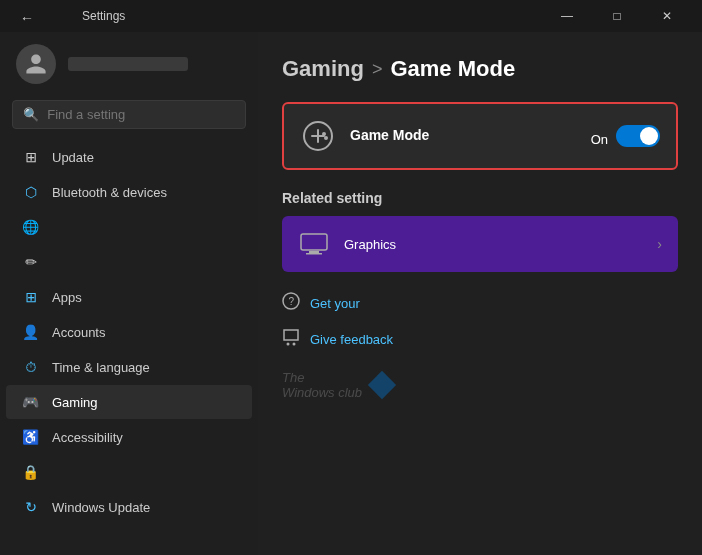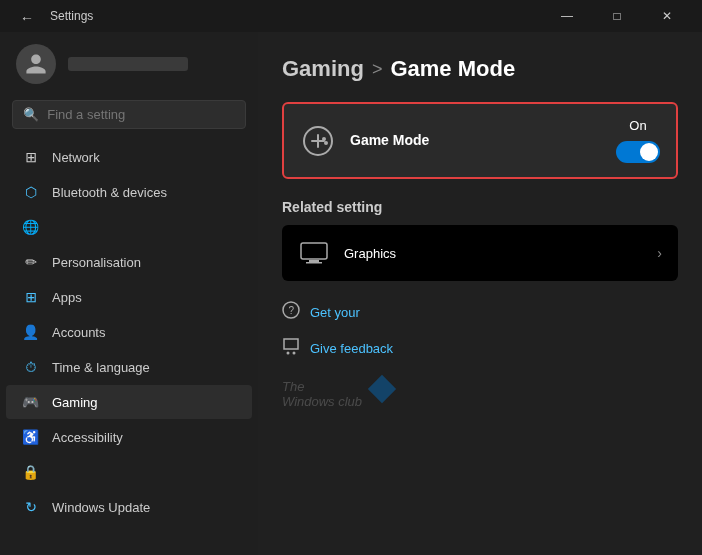--- a/index.html
+++ b/index.html
@@ -22,20 +22,21 @@
       justify-content: space-between;
     }
     .title-bar-left {
       display: flex;
       align-items: center;
       gap: 8px;
     }
     .title-bar-title {
       font-size: 12px;
       color: #ccc;
+      margin-left: 32px;
     }
     .title-bar-controls {
       display: flex;
       gap: 4px;
     }
     .title-btn {
       width: 46px;
       height: 32px;
       display: flex;
       align-items: center;
@@ -211,24 +212,23 @@
       color: #aaa;
       margin-bottom: 3px;
     }
     .card-link {
       font-size: 12px;
       color: #4cc2ff;
       cursor: pointer;
     }
     .card-toggle {
       display: flex;
-      align-items: center;
+      align-items: flex-end;
       gap: 8px;
       flex-shrink: 0;
-      flex-direction: column;
     }
     .toggle-label {
       font-size: 13px;
       color: #fff;
     }
     .toggle-switch {
       width: 44px;
       height: 22px;
       background: #0078d4;
       border-radius: 11px;
@@ -248,21 +248,21 @@
     }
 
     
     .section-title {
       font-size: 14px;
       font-weight: 600;
       color: #ccc;
       margin-bottom: 10px;
     }
     .settings-card {
-      background: #000000;
+      background: #4c1d95;
       border-radius: 6px;
       padding: 12px 16px;
       margin-bottom: 16px;
       display: flex;
       align-items: center;
       gap: 14px;
       cursor: pointer;
     }
     .settings-card-icon {
       width: 32px;
@@ -298,21 +298,21 @@
       color: #4cc2ff;
     }
     .help-link-icon {
       font-size: 16px;
       color: #aaa;
     }
 
     
     .watermark {
       display: flex;
-      align-items: flex-start;
+      align-items: center;
       gap: 6px;
       opacity: 0.4;
       margin-top: 8px;
     }
     .watermark-text {
       font-size: 13px;
       color: #888;
       font-style: italic;
     }
 
@@ -348,32 +348,31 @@
     </div>
 
     <div class="search-box">
       <span class="search-icon">🔍</span>
       <input type="text" placeholder="Find a setting" style="">
     </div>
 
     <div class="nav-list">
       <div class="nav-item">
         <span class="nav-icon white">⊞</span>
-        <span class="nav-label">Network</span>
+        <span class="nav-label">Update</span>
       </div>
       <div class="nav-item">
         <span class="nav-icon">⬡</span>
         <span class="nav-label">Bluetooth &amp; devices</span>
       </div>
       <div class="nav-item">
         <span class="nav-icon">🌐</span>
       </div>
       <div class="nav-item">
         <span class="nav-icon white">✏</span>
-        <span class="nav-label">Personalisation</span>
       </div>
       <div class="nav-item">
         <span class="nav-icon">⊞</span>
         <span class="nav-label">Apps</span>
       </div>
       <div class="nav-item">
         <span class="nav-icon">👤</span>
         <span class="nav-label">Accounts</span>
       </div>
       <div class="nav-item">

